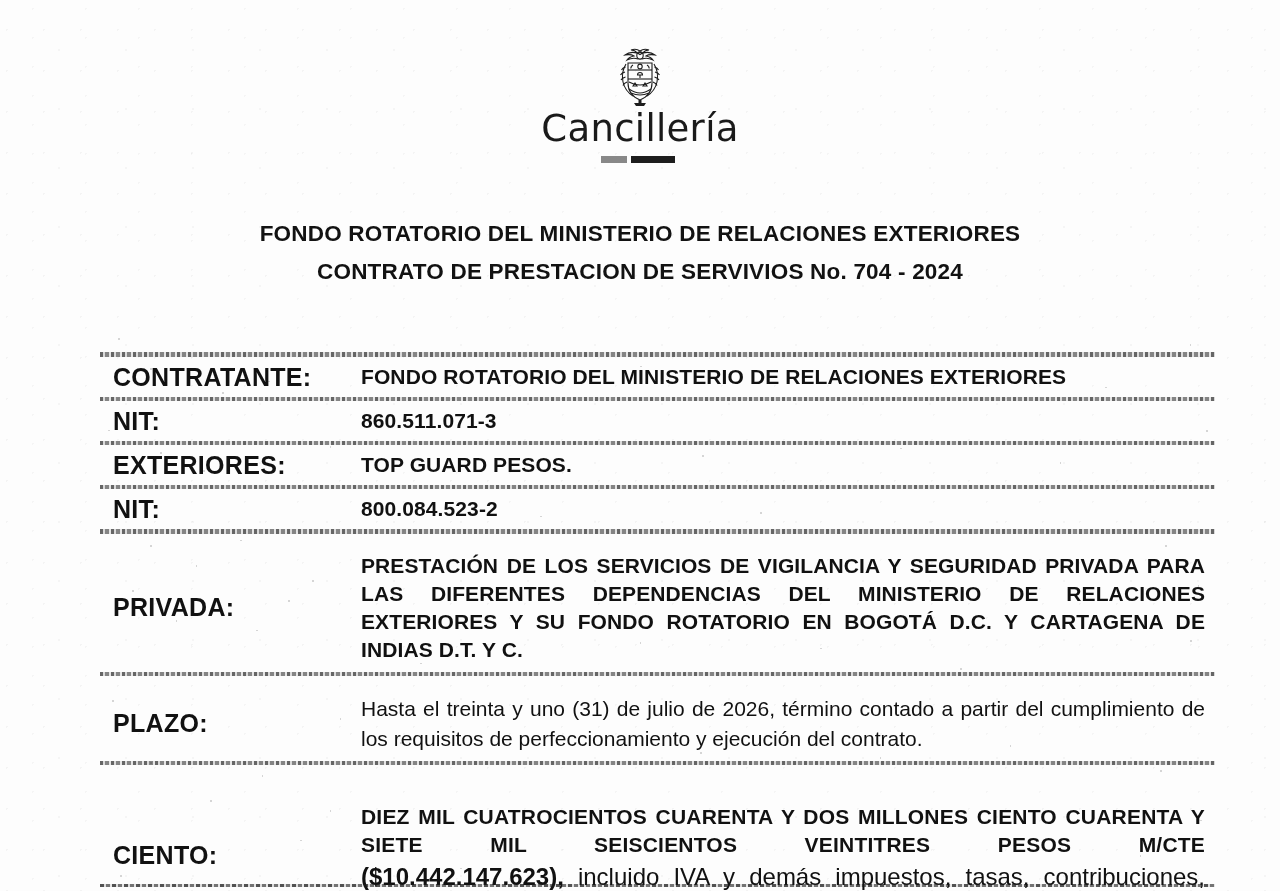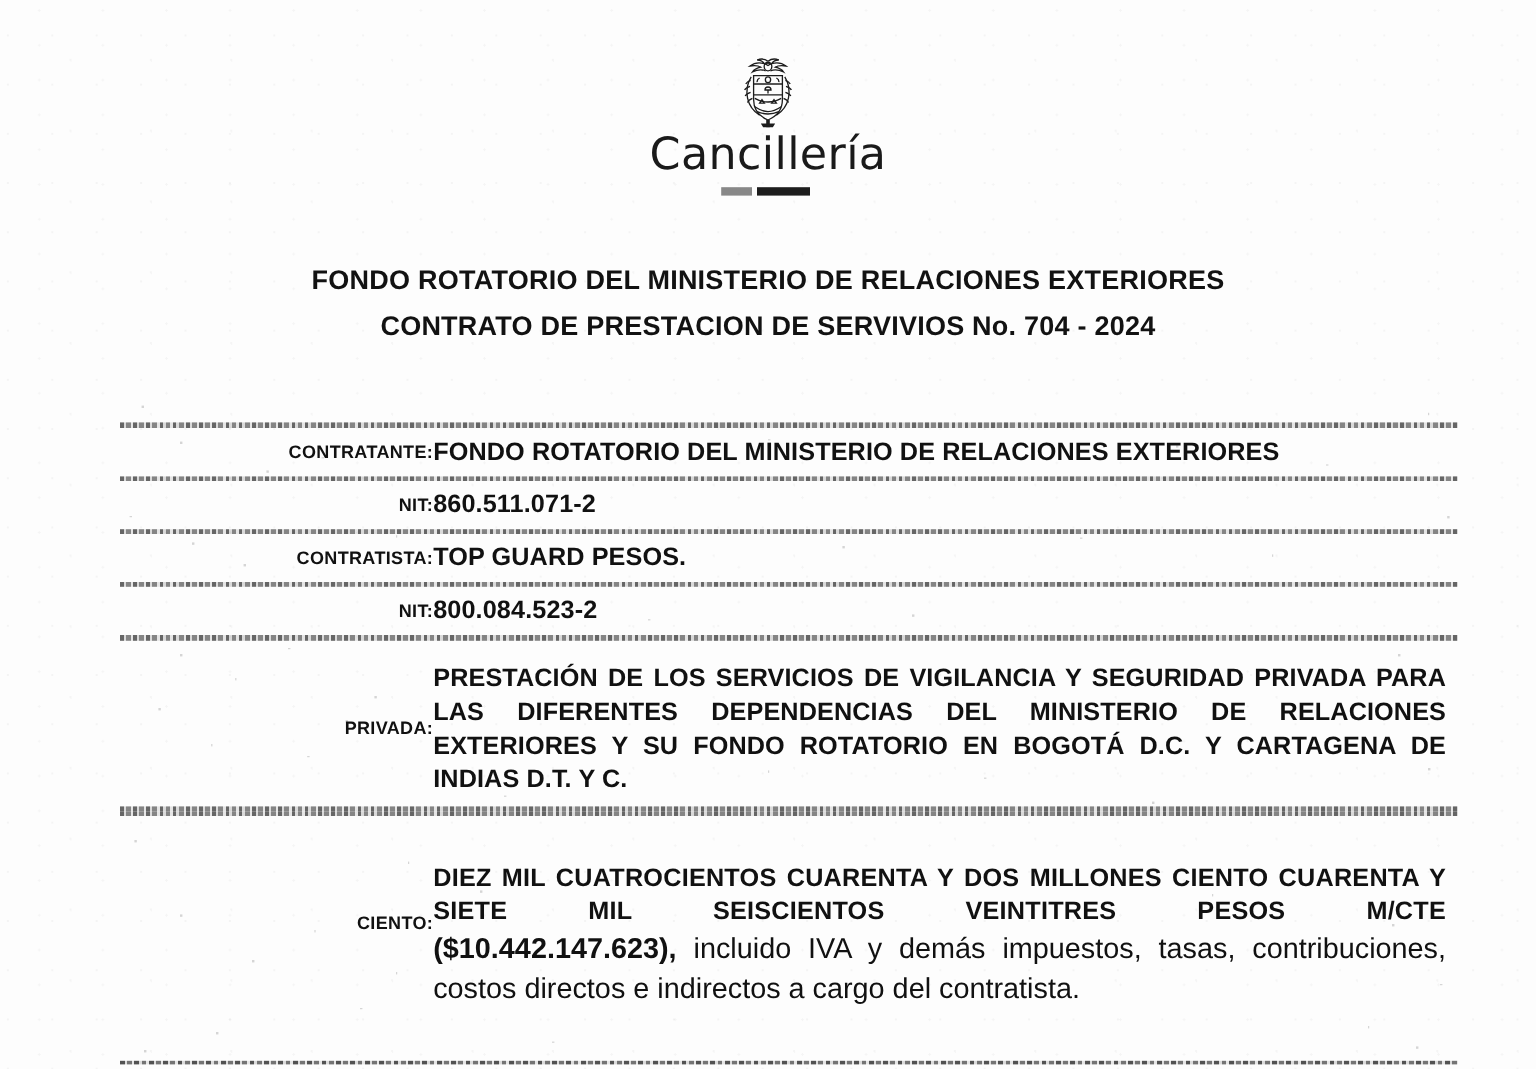--- a/index.html
+++ b/index.html
@@ -101,25 +101,24 @@
         rgba(25,25,25,0.62) 5px 9px,
         rgba(25,25,25,0.12) 9px 11px);
     opacity: 0.85;
   }
   .sep.thin { height: 2px; }
 
   td.label {
     width: 248px;
     padding: 0 0 0 13px;
     font-weight: 700;
-    font-size: 15px;
+    font-size: 25px;
     letter-spacing: 0.3px;
     color: #111;
     white-space: nowrap;
-    text-align: right;
   }
   td.value {
     padding: 0 10px 0 0;
     font-size: 21px;
     color: #111;
   }
   .v-upper {
     font-weight: 600;
     letter-spacing: 0.1px;
     line-height: 1.33;
@@ -286,29 +285,29 @@
         <td class="label">CONTRATANTE:</td>
         <td class="value v-upper">FONDO ROTATORIO DEL MINISTERIO DE RELACIONES EXTERIORES</td>
       </tr>
 
       <tr>
           <td class="sep thin" colspan="2"></td>
         </tr>
 
       <tr class="row-short">
         <td class="label">NIT:</td>
-        <td class="value v-upper v-strong">860.511.071-2</td>
+        <td class="value v-upper v-strong">860.511.071-3</td>
       </tr>
 
       <tr>
           <td class="sep thin" colspan="2"></td>
         </tr>
 
       <tr class="row-short">
-        <td class="label">CONTRATISTA:</td>
+        <td class="label">EXTERIORES:</td>
         <td class="value v-upper">TOP GUARD PESOS.</td>
       </tr>
 
       <tr>
           <td class="sep thin" colspan="2"></td>
         </tr>
 
       <tr class="row-short">
         <td class="label">NIT:</td>
         <td class="value v-upper v-strong">800.084.523-2</td>
@@ -320,20 +319,24 @@
 
       <tr class="row-tall">
         <td class="label">PRIVADA:</td>
         <td class="value v-upper just">PRESTACIÓN DE LOS SERVICIOS DE VIGILANCIA Y SEGURIDAD PRIVADA PARA LAS DIFERENTES DEPENDENCIAS DEL MINISTERIO DE RELACIONES EXTERIORES Y SU FONDO ROTATORIO EN BOGOTÁ D.C. Y CARTAGENA DE INDIAS D.T. Y C.</td>
       </tr>
 
       <tr>
           <td class="sep thin" colspan="2"></td>
         </tr>
 
+      <tr class="row-tall">
+        <td class="label">PLAZO:</td>
+        <td class="value v-body">Hasta el treinta y uno (31) de julio de 2026, término contado a partir del cumplimiento de los requisitos de perfeccionamiento y ejecución del contrato.</td>
+      </tr>
 
       <tr>
           <td class="sep thin" colspan="2"></td>
         </tr>
 
       <tr class="row-tall">
         <td class="label">CIENTO:</td>
         <td class="value amount-block">
           <div class="line-justify">DIEZ MIL CUATROCIENTOS CUARENTA Y DOS MILLONES CIENTO CUARENTA Y SIETE MIL SEISCIENTOS VEINTITRES PESOS M/CTE</div>
           <div class="tail"><span class="v-strong">($10.442.147.623),</span> <span>incluido IVA y demás impuestos, tasas, contribuciones, costos directos e indirectos a cargo del contratista.</span></div>

